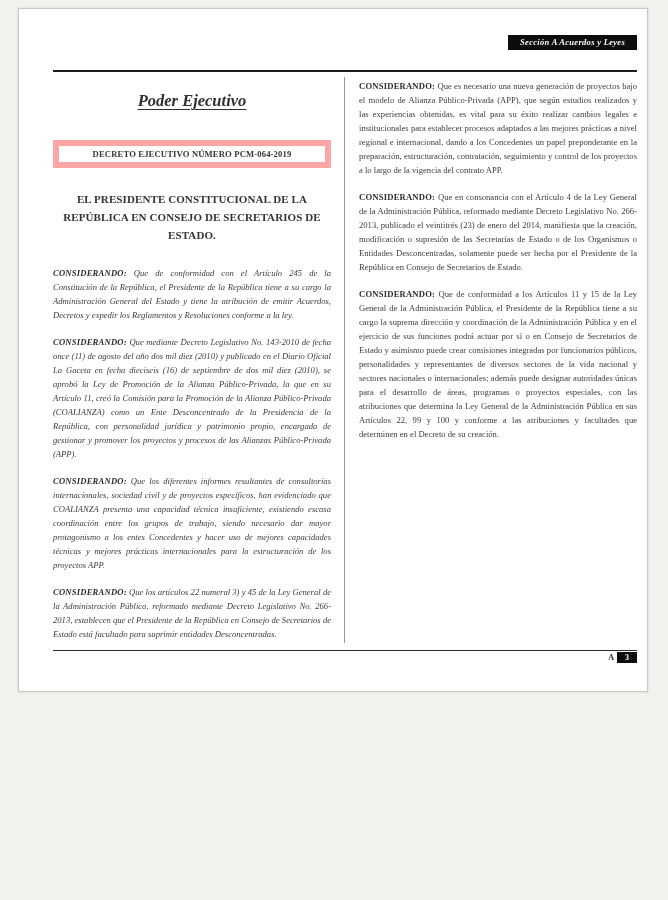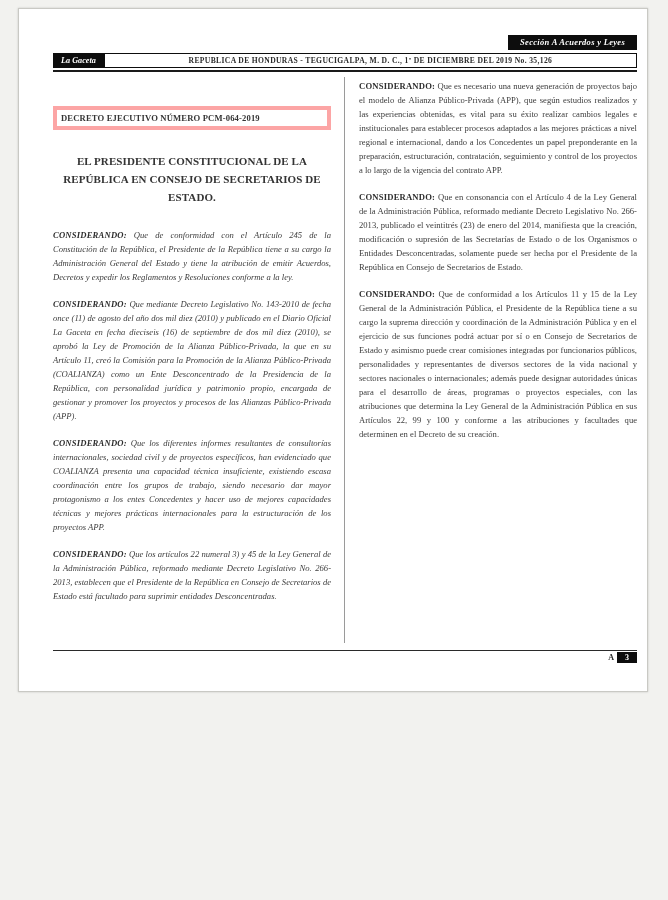--- a/index.html
+++ b/index.html
@@ -127,23 +127,23 @@
     font-family: "Liberation Serif", serif;
     color: #2f2f2f;
     margin: 14px 0 0 0;
     text-decoration: underline;
     text-underline-offset: 3px;
     filter: blur(0.2px);
   }
 
   #decree-box {
     margin: 29px auto 3px auto;
-    border: 4px solid #fca5a5;
+    border: 6px solid #fca5a5;
     padding: 3px 4px 3px 4px;
-    text-align: left;
+    text-align: center;
     font-size: 8.6px;
     font-weight: bold;
     letter-spacing: 0.15px;
     color: #343434;
     white-space: nowrap;
     filter: blur(0.25px);
   }
 
   #preamble {
     margin: 23px 6px 0 6px;
@@ -207,29 +207,26 @@
     filter: blur(0.2px);
   }
 </style>
 </head>
 <body>
 
 <div id="page-sheet">
 
   <div id="section-tab">Sección A   Acuerdos y Leyes</div>
 
-  <div id="masthead">
-    <div id="masthead-brand">La Gaceta</div>
-    <div id="masthead-line">REPUBLICA DE HONDURAS - TEGUCIGALPA, M. D. C., 1º DE DICIEMBRE DEL 2019      No. 35,126</div>
-  </div>
   <div id="masthead-rule"></div>
 
   <div id="body-area">
 
     <div class="col" id="col-left">
+      <div id="doc-title">Poder Ejecutivo</div>
       <div id="decree-box">DECRETO EJECUTIVO NÚMERO PCM-064-2019</div>
       <div id="preamble">EL PRESIDENTE CONSTITUCIONAL DE LA REPÚBLICA EN CONSEJO DE SECRETARIOS DE ESTADO.</div>
       <div class="paras" id="left-paras">
           <p class="para"><b>CONSIDERANDO:</b><span> Que de conformidad con el Artículo 245 de la Constitución de la República, el Presidente de la República tiene a su cargo la Administración General del Estado y tiene la atribución de emitir Acuerdos, Decretos y expedir los Reglamentos y Resoluciones conforme a la ley.</span></p>
           <p class="para"><b>CONSIDERANDO:</b><span> Que mediante Decreto Legislativo No. 143-2010 de fecha once (11) de agosto del año dos mil diez (2010) y publicado en el Diario Oficial La Gaceta en fecha dieciseis (16) de septiembre de dos mil diez (2010), se aprobó la Ley de Promoción de la Alianza Público-Privada, la que en su Artículo 11, creó la Comisión para la Promoción de la Alianza Público-Privada (COALIANZA) como un Ente Desconcentrado de la Presidencia de la República, con personalidad jurídica y patrimonio propio, encargada de gestionar y promover los proyectos y procesos de las Alianzas Público-Privada (APP).</span></p>
           <p class="para"><b>CONSIDERANDO:</b><span> Que los diferentes informes resultantes de consultorías internacionales, sociedad civil y de proyectos específicos, han evidenciado que COALIANZA presenta una capacidad técnica insuficiente, existiendo escasa coordinación entre los grupos de trabajo, siendo necesario dar mayor protagonismo a los entes Concedentes y hacer uso de mejores capacidades técnicas y mejores prácticas internacionales para la estructuración de los proyectos APP.</span></p>
           <p class="para"><b>CONSIDERANDO:</b><span> Que los artículos 22 numeral 3) y 45 de la Ley General de la Administración Pública, reformado mediante Decreto Legislativo No. 266-2013, establecen que el Presidente de la República en Consejo de Secretarios de Estado está facultado para suprimir entidades Desconcentradas.</span></p>
         </div>
     </div>
 

